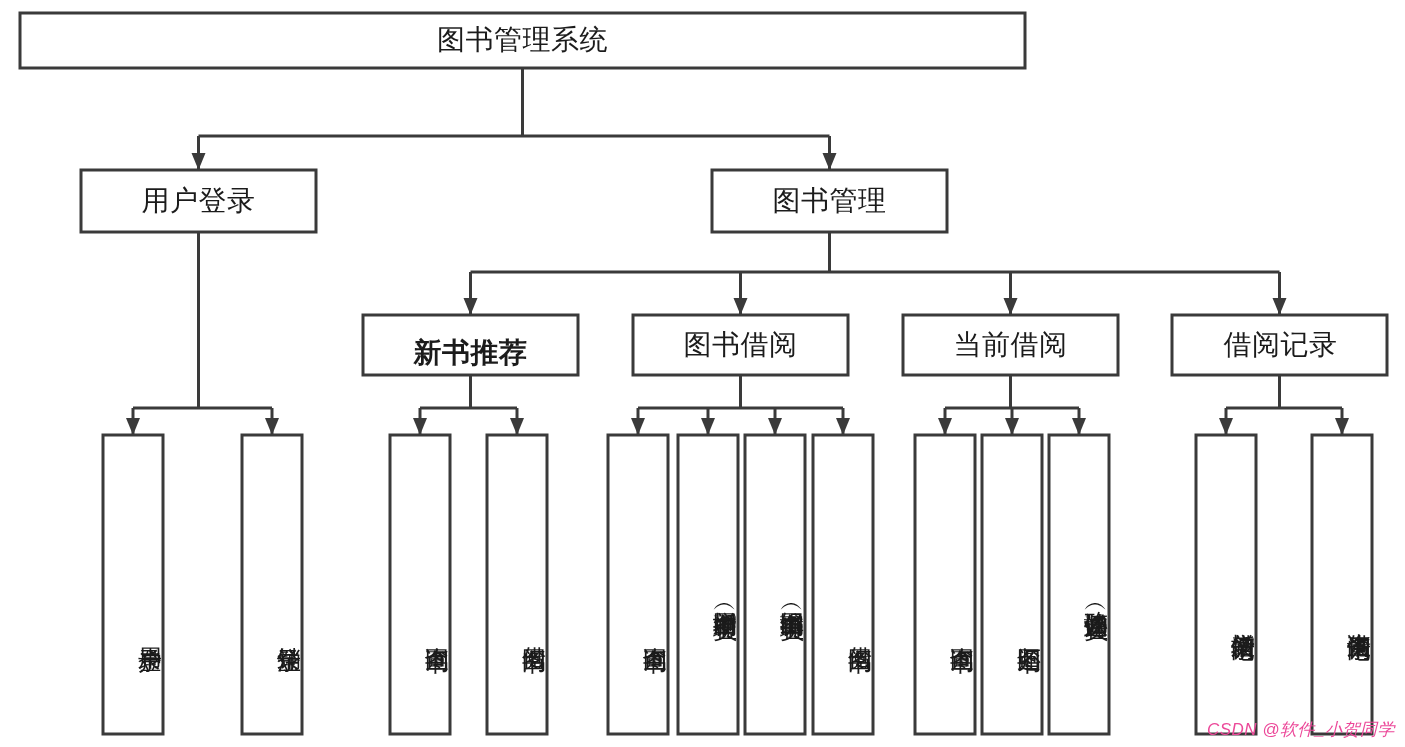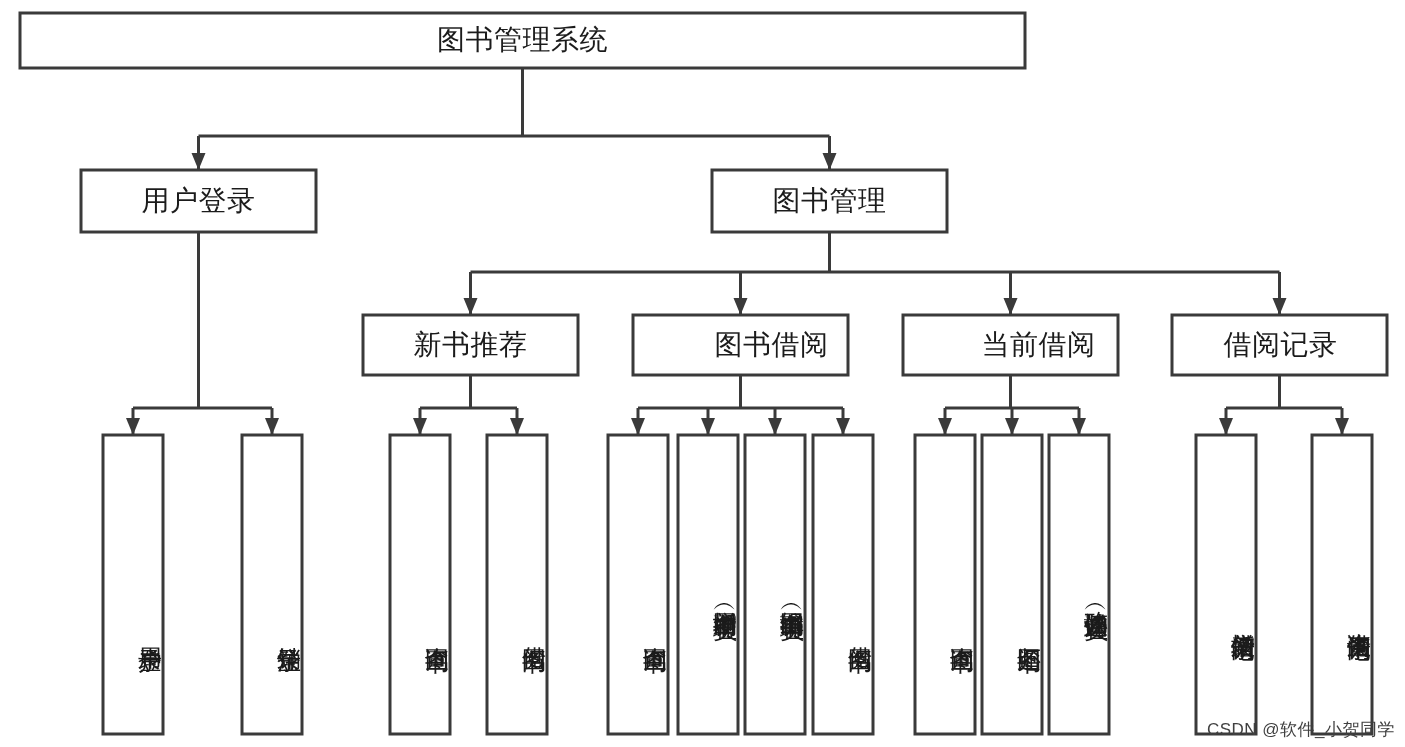--- a/index.html
+++ b/index.html
@@ -66,24 +66,25 @@
     pointer-events: none;
   }
   .node-label-v > span {
     display: block;
   }
   .watermark {
     position: absolute;
     right: 10px;
     bottom: 6px;
     font-size: 17px;
-    color: #404040;
+    color: #ec4899;
     letter-spacing: 0.5px;
     white-space: nowrap;
     pointer-events: none;
+    font-style: italic;
   }
 </style>
 </head>
 <body>
 
 <div id="diagram-root">
 
   <svg id="tree-svg" viewBox="0 0 1405 747">
     <defs></defs>
     <g id="boxes-layer">
@@ -161,23 +162,23 @@
         <polygon points="1219,418 1233,418 1226,435" class="arrow-head"></polygon>
         <path d="M1342 408 L1342 435" class="edge-line"></path>
         <polygon points="1335,418 1349,418 1342,435" class="arrow-head"></polygon>
       </g>
   </svg>
 
   <div id="labels-layer">
       <div class="node-label-h" style="left: 20px; width: 1005px; top: 13px; height: 55px;">图书管理系统</div>
       <div class="node-label-h" style="left: 81px; width: 235px; top: 170px; height: 62px;">用户登录</div>
       <div class="node-label-h" style="left: 712px; width: 235px; top: 170px; height: 62px; text-align: right;">图书管理</div>
-      <div class="node-label-h" style="left: 363px; width: 215px; top: 315px; height: 60px;">新书推荐</div>
-      <div class="node-label-h" style="left: 633px; width: 215px; top: 315px; height: 60px; padding-left: 31px;">图书借阅</div>
-      <div class="node-label-h" style="left: 931px; width: 215px; top: 315px; height: 60px;">当前借阅</div>
+      <div class="node-label-h" style="left: 363px; width: 215px; top: 323px; height: 60px; font-weight: bold;">新书推荐</div>
+      <div class="node-label-h" style="left: 633px; width: 215px; top: 315px; height: 60px;">图书借阅</div>
+      <div class="node-label-h" style="left: 903px; width: 215px; top: 315px; height: 60px;">当前借阅</div>
       <div class="node-label-h" style="left: 1172px; width: 217px; top: 315px; height: 60px;">借阅记录</div>
       <div class="node-label-v" style="left: 103px; width: 60px; top: 530.74px; height: 199.26px;">
         <span>用户登录</span>
       </div>
       <div class="node-label-v" style="left: 242px; width: 60px; top: 530.74px; height: 199.26px;">
         <span>注销登录</span>
       </div>
       <div class="node-label-v" style="left: 390px; width: 60px; top: 530.74px; height: 199.26px;">
         <span>查询图书</span>
       </div>

